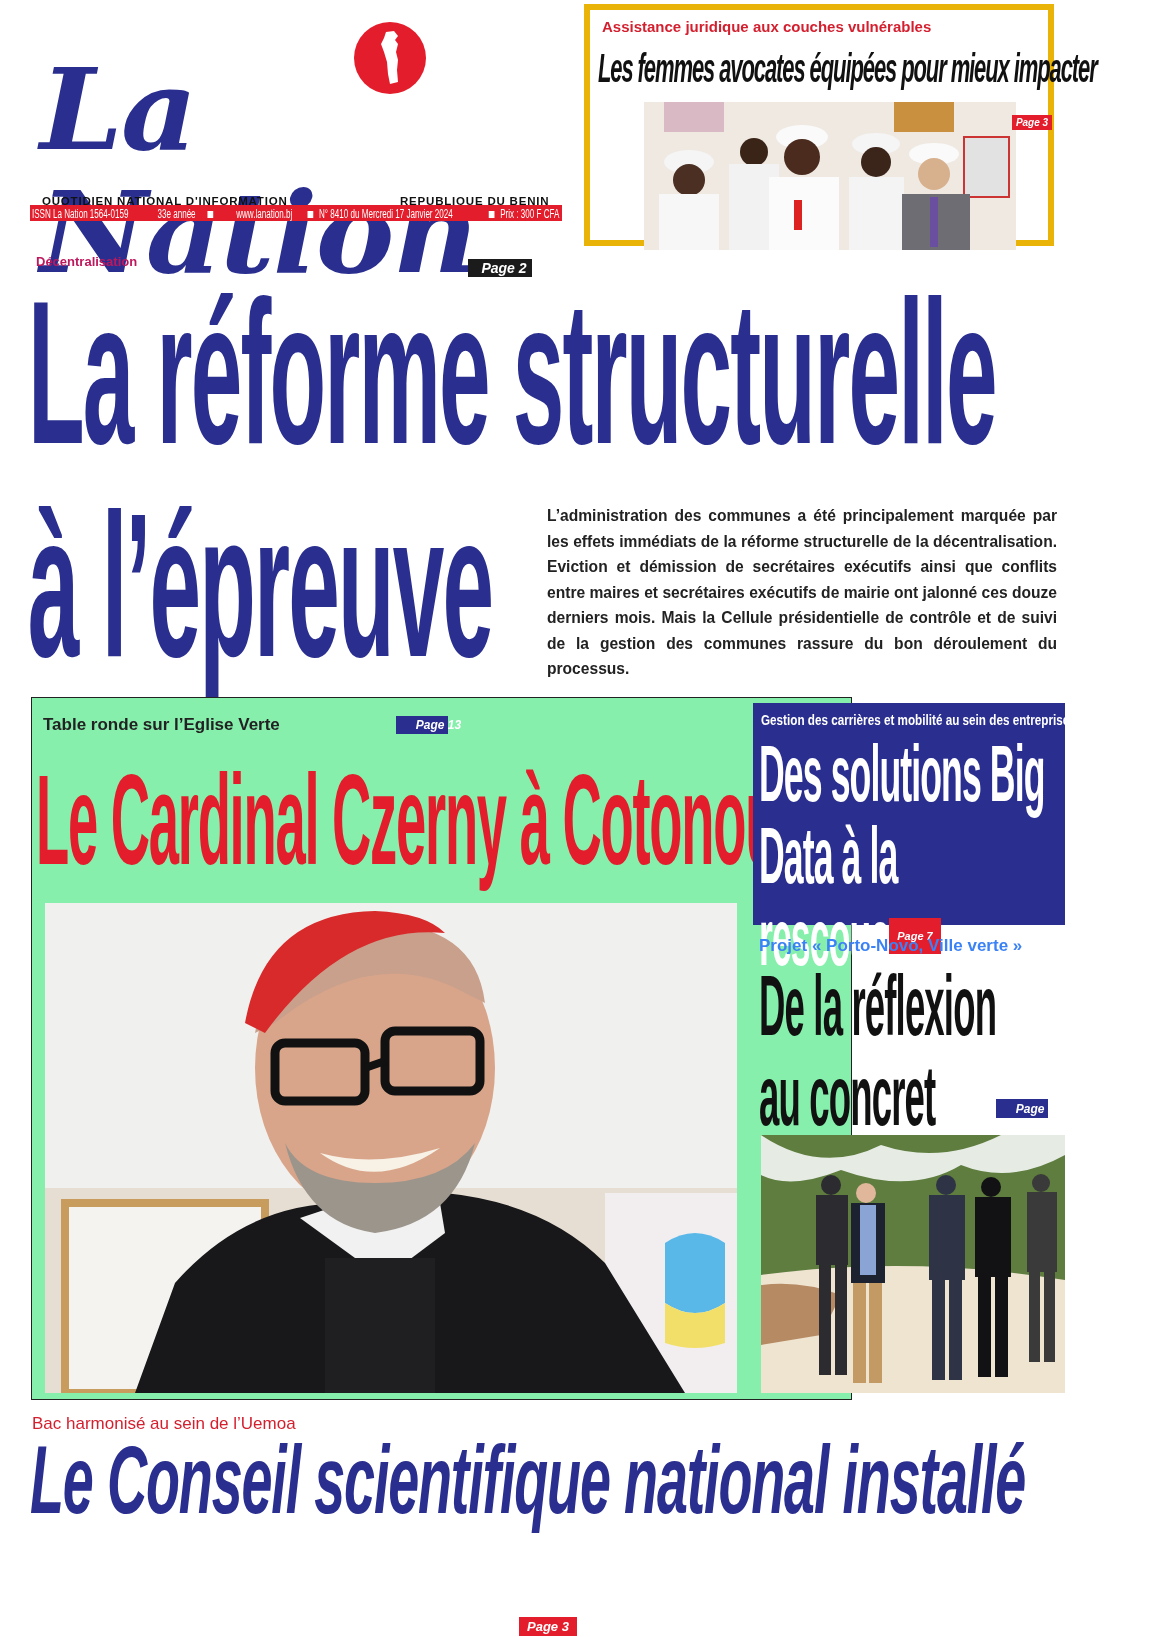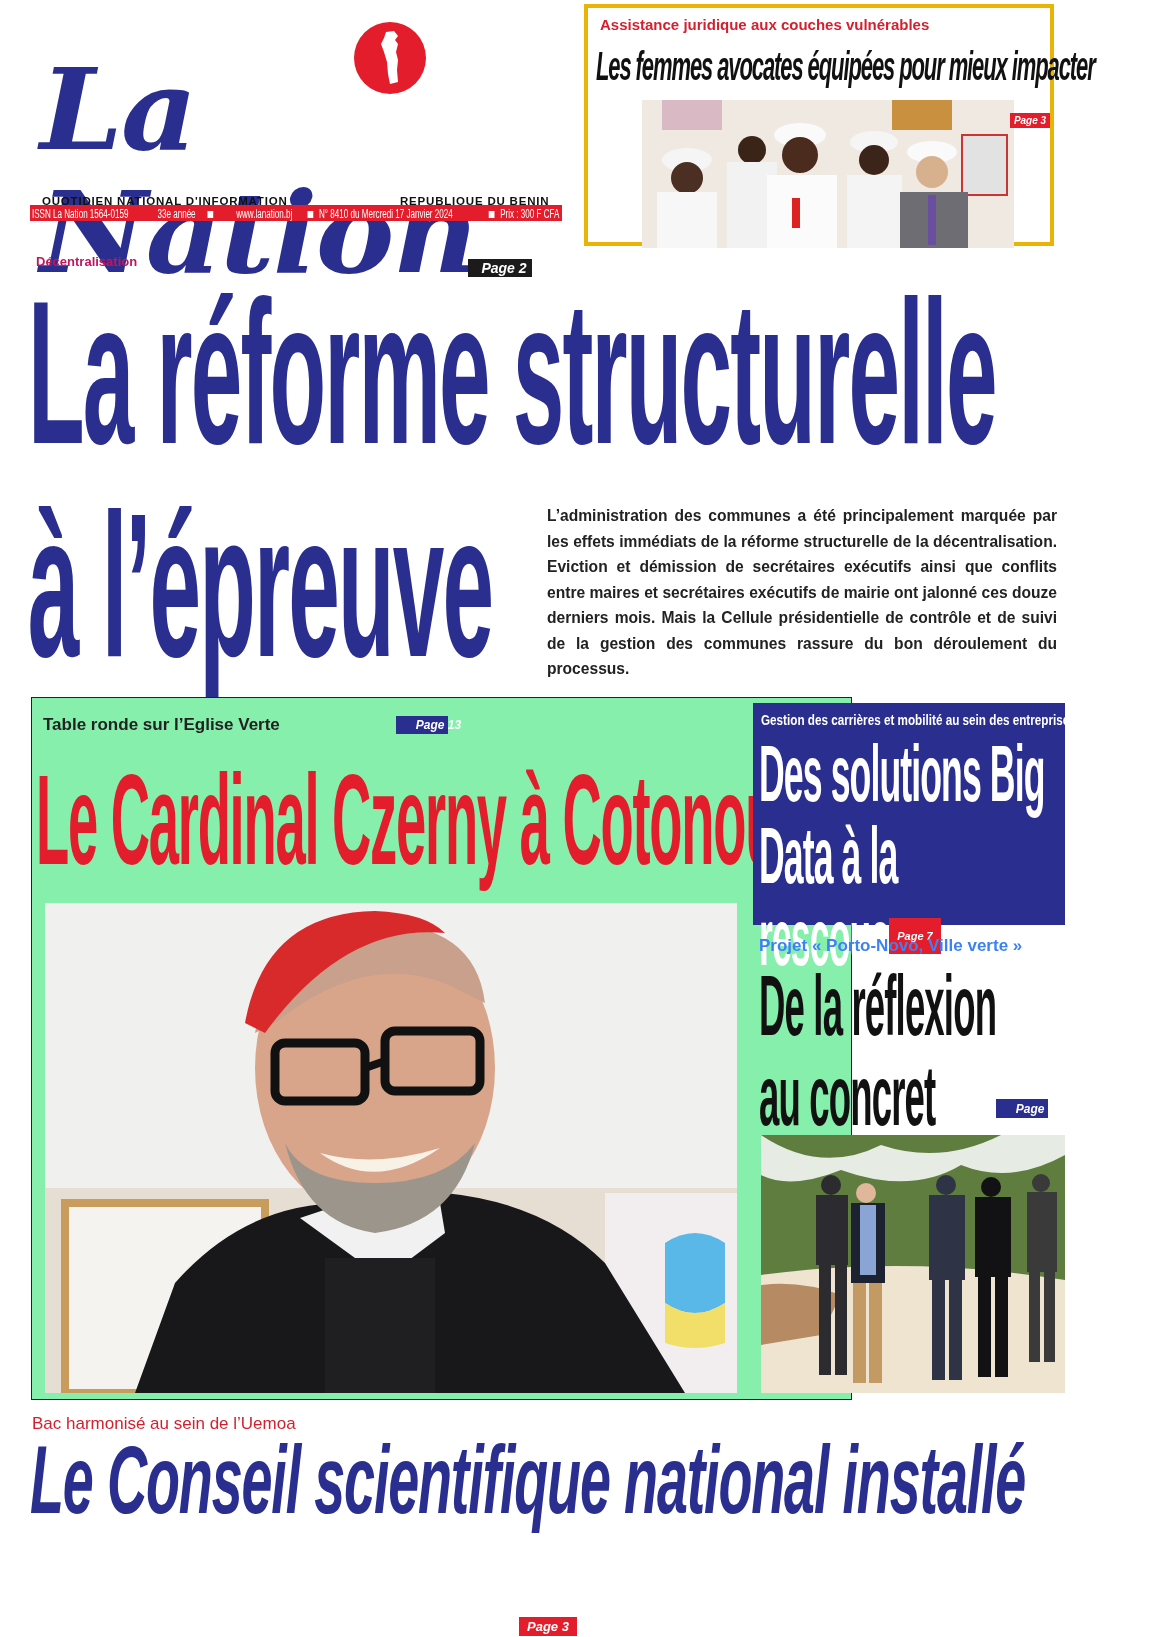--- a/index.html
+++ b/index.html
@@ -29,21 +29,21 @@
     background: #e31d2b; color: #fff; font-size: 12px; font-weight: normal;
     display: flex; align-items: flex-end; white-space: nowrap; padding-left: 2px;
     transform-origin: left center;
   }
   .info-bar span { transform: scaleX(0.82); transform-origin: left center; display: inline-block; }
   .info-bar .sq { display:inline-block; width:7px; height:7px; background:#fff; margin: 0 4px; vertical-align: middle; }
 
   
   .teaser-box {
     position: absolute; left: 584px; top: 4px; width: 470px; height: 242px;
-    border: 4px solid #eab308; background: #fff;
+    border: 6px solid #eab308; background: #fff;
   }
   .teaser-kicker {
     position: absolute; left: 12px; top: 8px; font-size: 15px; font-weight: bold; color: #d41f2e;
   }
   .teaser-title {
     position: absolute; left: 8px; top: 30px; width: 460px; white-space: nowrap;
     font-size: 40px; font-weight: bold; font-style: italic; color: #111;
     line-height: 56px; letter-spacing: -2px;
     transform: scaleX(0.55); transform-origin: left top;
   }

